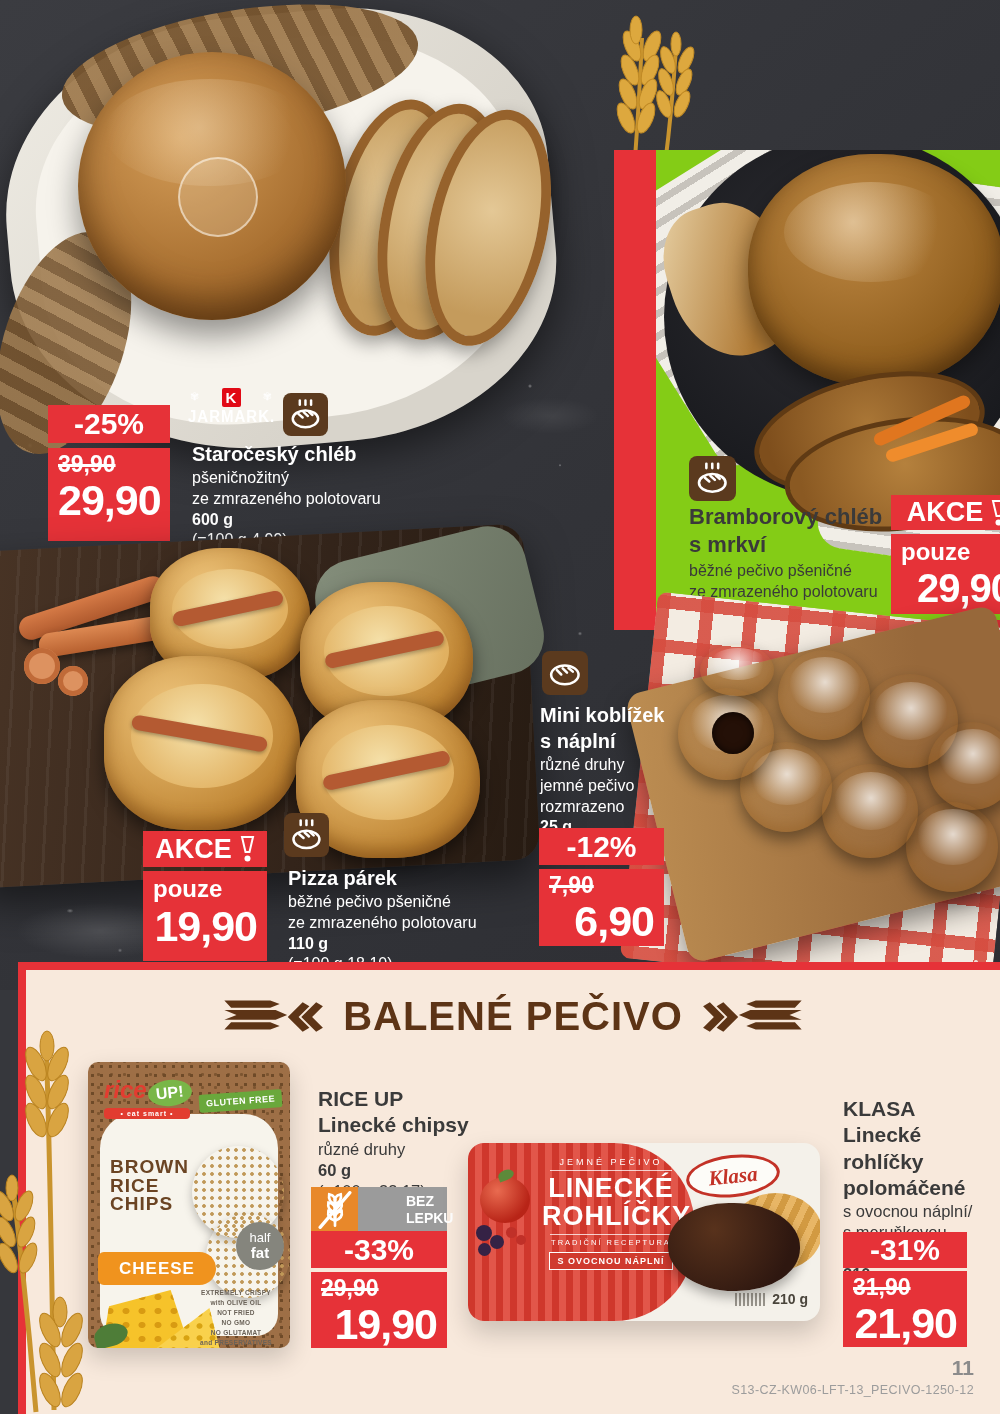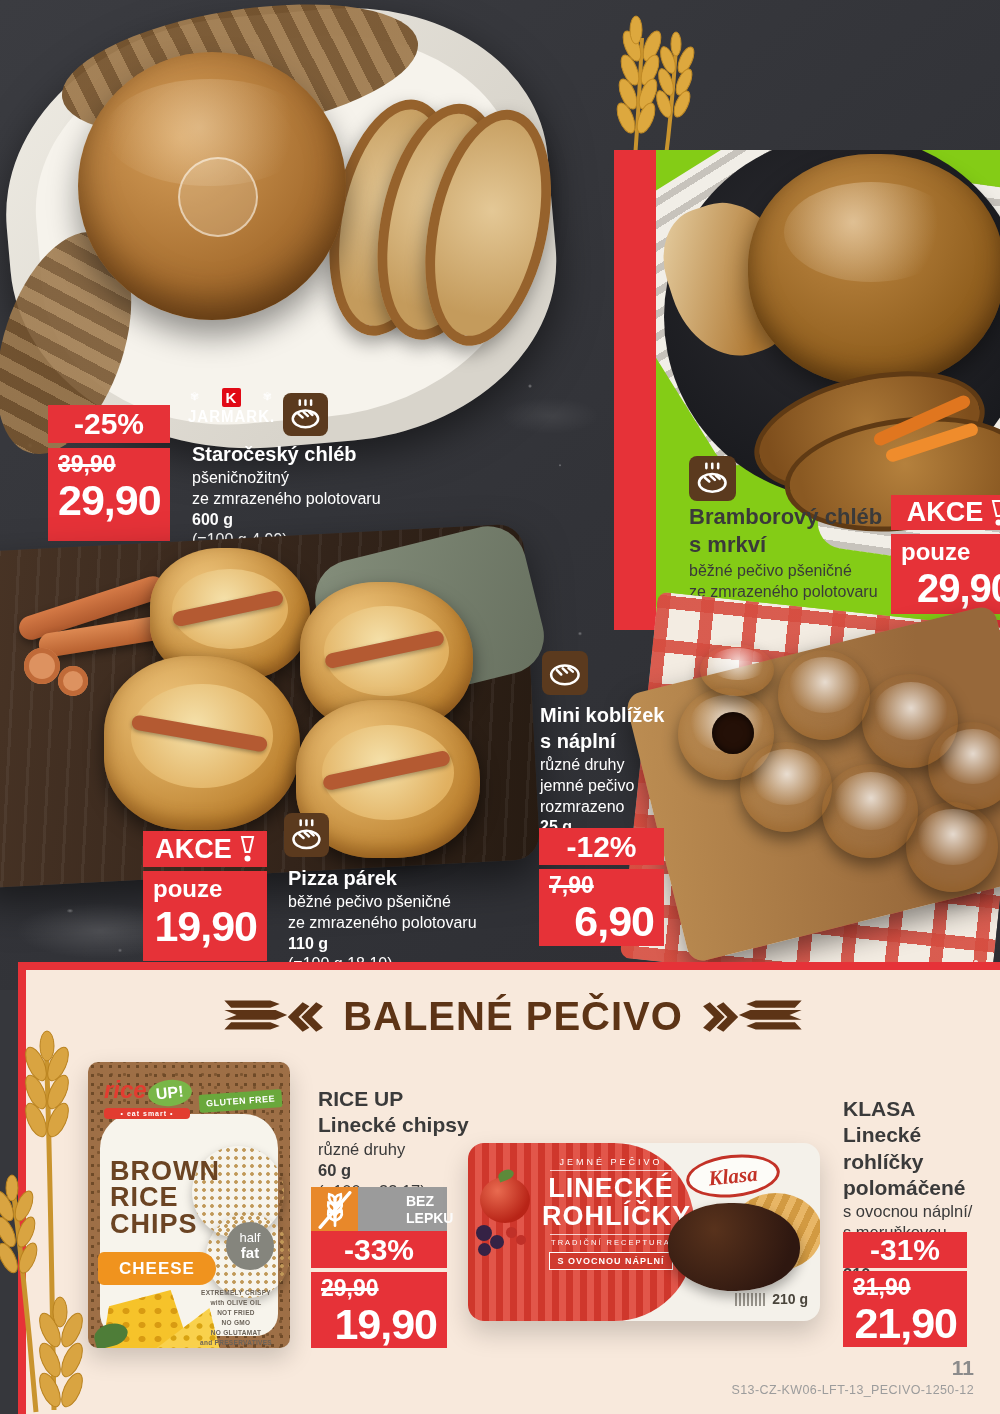--- a/index.html
+++ b/index.html
@@ -176,27 +176,27 @@
   .ricewhite{position:absolute;left:12px;top:52px;right:12px;bottom:12px;
              background:#f7f4ec;border-radius:34px 34px 22px 22px;}
   .rlogo{position:absolute;left:16px;top:14px;width:100px;}
   .rlogo .r1{color:#e23c30;font-weight:bold;font-style:italic;font-size:24px;display:inline;}
   .rlogo .r2{display:inline-block;background:#79b648;color:#fff;font-weight:bold;font-size:16px;
              padding:4px 8px;border-radius:50%;margin-left:1px;transform:rotate(-6deg);}
   .rlogo .r3{display:block;background:#e23c30;color:#fff;font-size:7px;font-weight:bold;
              letter-spacing:1px;text-align:center;width:86px;padding:2px 0;border-radius:4px;margin-top:2px;}
   .rgluten{position:absolute;right:8px;top:30px;background:#6aa83c;color:#fff;font-weight:bold;
            font-size:9px;padding:4px 7px;border-radius:3px;transform:rotate(-4deg);letter-spacing:.5px;}
-  .rname{position:absolute;left:22px;top:96px;color:#6b4423;font-weight:bold;font-size:27px;
+  .rname{position:absolute;left:22px;top:96px;color:#6b4423;font-weight:bold;font-size:19px;
          line-height:.98;letter-spacing:1px;font-family:"Liberation Sans","DejaVu Sans",sans-serif;}
   .rcake{position:absolute;border-radius:50%;
          background:radial-gradient(circle at 40% 35%,#eedcb4,#d9b87a 70%,#c5a161);
          background-image:radial-gradient(#c09858 1.5px,transparent 2.2px);background-size:8px 8px;
          box-shadow:0 4px 10px rgba(0,0,0,.25);}
-  .halffat{position:absolute;right:16px;top:160px;width:48px;height:48px;border-radius:50%;
+  .halffat{position:absolute;right:6px;top:160px;width:48px;height:48px;border-radius:50%;
            background:#85857d;color:#fff;text-align:center;font-size:13px;line-height:1.1;
            display:flex;flex-direction:column;justify-content:center;}
   .halffat b{font-size:15px;}
   .rcheese{position:absolute;left:10px;top:190px;width:118px;height:33px;background:#f0931e;
            border-radius:6px 17px 17px 6px;color:#fff;font-weight:bold;font-size:17px;
            letter-spacing:1px;display:flex;align-items:center;justify-content:center;}
   .wedge1{position:absolute;left:14px;top:228px;width:88px;height:58px;background:#f6c32a;
           clip-path:polygon(0 100%,100% 100%,78% 0,8% 28%);
           background-image:radial-gradient(#d89b12 3px,transparent 4px);background-size:16px 14px;}
   .wedge2{position:absolute;left:66px;top:246px;width:66px;height:42px;background:#f9d14c;

